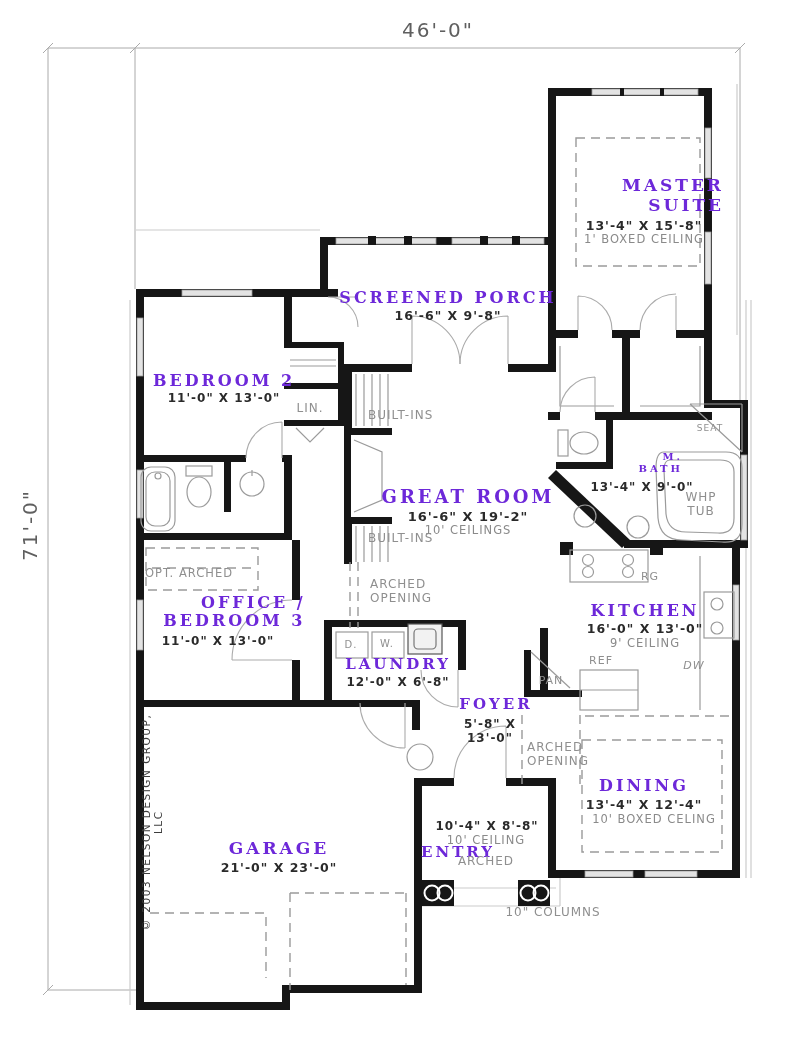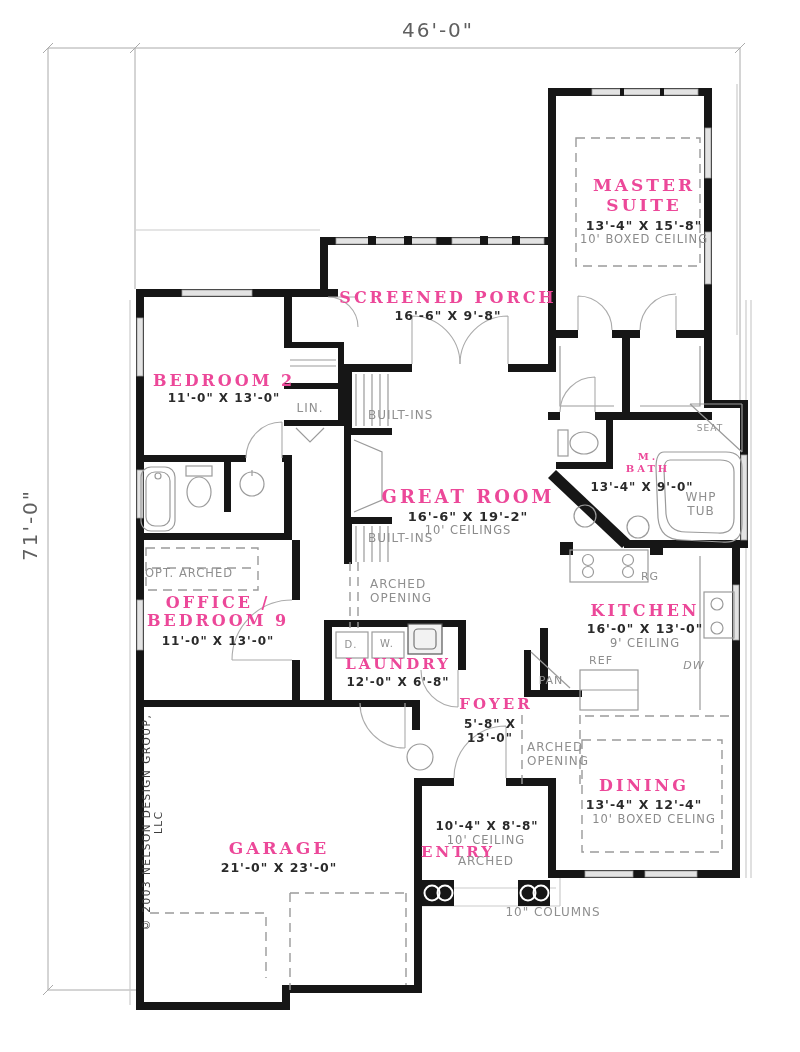--- a/index.html
+++ b/index.html
@@ -1,20 +1,20 @@
 <!DOCTYPE html>
 <html><head>
 <meta charset="utf-8">
 <style>
   html,body{margin:0;padding:0;background:#fff;}
   #stage{position:relative;width:800px;height:1052px;background:#fff;overflow:hidden;
          font-family:"DejaVu Sans",sans-serif;}
   #stage svg{position:absolute;left:0;top:0;}
   .txt{position:absolute;transform:translate(-50%,-50%);text-align:center;white-space:pre-line;line-height:1.15;}
-  .room-name{font-family:"DejaVu Serif",serif;font-weight:bold;color:#ec4899;letter-spacing:3px;}
+  .room-name{font-family:"DejaVu Serif",serif;font-weight:bold;color:#6d28d9;letter-spacing:3px;text-align:right;}
   .room-size{font-weight:bold;color:#2a2a2a;letter-spacing:1px;font-size:12.5px;}
   .room-ceil{color:#8a8a8a;letter-spacing:1px;font-size:11.5px;}
   .anno{color:#8f8f8f;letter-spacing:1px;font-size:12px;}
   .anno-left{transform:translate(0,-50%);text-align:left;}
   .dim{color:#5f5f5f;font-size:20px;letter-spacing:2px;}
   .vert{writing-mode:vertical-rl;transform:translate(-50%,-50%) rotate(180deg);}
   .copyright{color:#3d3d3d;font-size:10.5px;letter-spacing:1.5px;}
 </style>
 </head>
 <body>
@@ -227,40 +227,40 @@
     <path d="M150,913 H266 V978"></path>
     <path d="M290,893 H406 M290,893 V990 M406,893 V985"></path>
   </g>
 </svg>
 
   <div class="txt dim" style="left:438px;top:30px;">46'-0"</div>
   <div class="txt dim" style="left:30px;top:525px;transform:translate(-50%,-50%) rotate(-90deg);">71'-0"</div>
 
   <div class="txt room-name" style="left:644px;top:196px;width:160px;font-size:17px;">MASTER SUITE</div>
   <div class="txt room-size" style="left:644px;top:226px;">13'-4" X 15'-8"</div>
-  <div class="txt room-ceil" style="left:644px;top:240px;">10' BOXED CEILING</div>
+  <div class="txt room-ceil" style="left:644px;top:240px;">1' BOXED CEILING</div>
 
   <div class="txt room-name" style="left:448px;top:298px;font-size:16px;">SCREENED PORCH</div>
   <div class="txt room-size" style="left:448px;top:316px;">16'-6" X 9'-8"</div>
 
   <div class="txt room-name" style="left:224px;top:381px;font-size:16px;">BEDROOM 2</div>
   <div class="txt room-size" style="left:224px;top:399px;font-size:12px;">11'-0" X 13'-0"</div>
 
   <div class="txt room-name" style="left:468px;top:497px;font-size:18px;">GREAT ROOM</div>
   <div class="txt room-size" style="left:468px;top:517px;font-size:13px;">16'-6" X 19'-2"</div>
   <div class="txt room-ceil" style="left:468px;top:531px;">10' CEILINGS</div>
 
   <div class="txt room-name" style="left:648px;top:462px;width:70px;font-size:10px;">M. BATH</div>
   <div class="txt room-size" style="left:642px;top:488px;font-size:12px;">13'-4" X 9'-0"</div>
 
   <div class="txt room-name" style="left:645px;top:611px;font-size:16px;">KITCHEN</div>
   <div class="txt room-size" style="left:645px;top:629px;">16'-0" X 13'-0"</div>
   <div class="txt room-ceil" style="left:645px;top:644px;">9' CEILING</div>
 
-  <div class="txt room-name" style="left:218px;top:612px;width:175px;font-size:16px;">OFFICE / BEDROOM 9</div>
+  <div class="txt room-name" style="left:218px;top:612px;width:175px;font-size:16px;">OFFICE / BEDROOM 3</div>
   <div class="txt room-size" style="left:218px;top:642px;font-size:12px;">11'-0" X 13'-0"</div>
 
   <div class="txt room-name" style="left:398px;top:665px;font-size:15px;">LAUNDRY</div>
   <div class="txt room-size" style="left:398px;top:683px;font-size:12px;">12'-0" X 6'-8"</div>
 
   <div class="txt room-name" style="left:490px;top:705px;font-size:15px;margin-left:6px;">FOYER</div>
   <div class="txt room-size" style="left:490px;top:732px;width:66px;font-size:12px;">5'-8" X 13'-0"</div>
 
   <div class="txt room-name" style="left:644px;top:786px;font-size:16px;">DINING</div>
   <div class="txt room-size" style="left:644px;top:805px;">13'-4" X 12'-4"</div>

